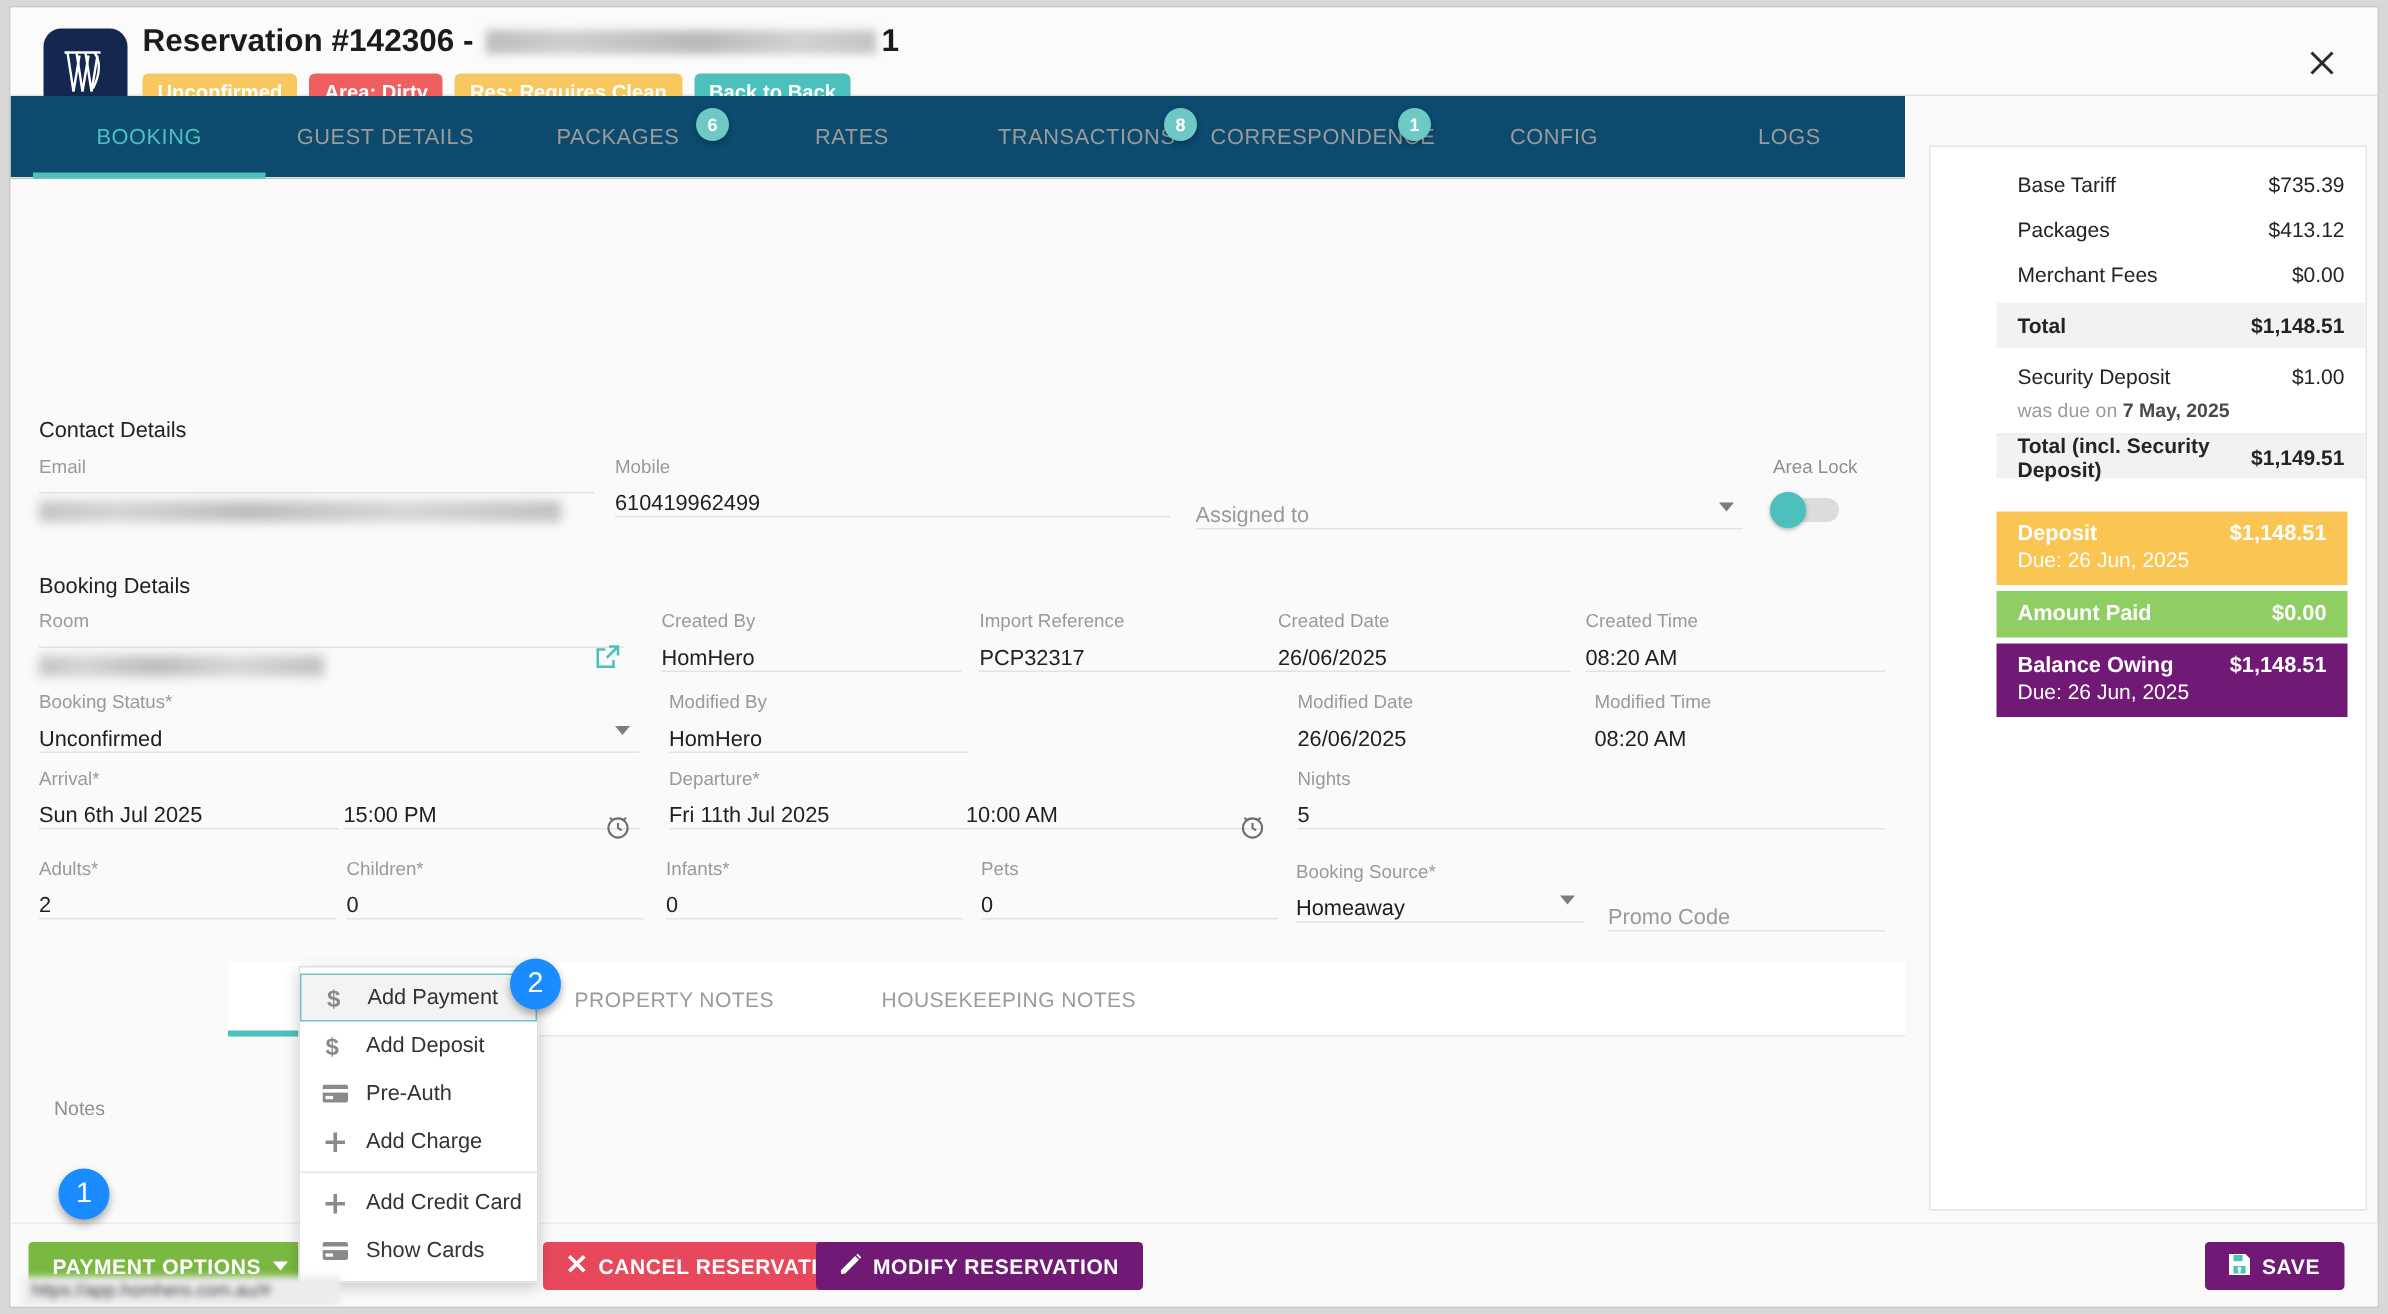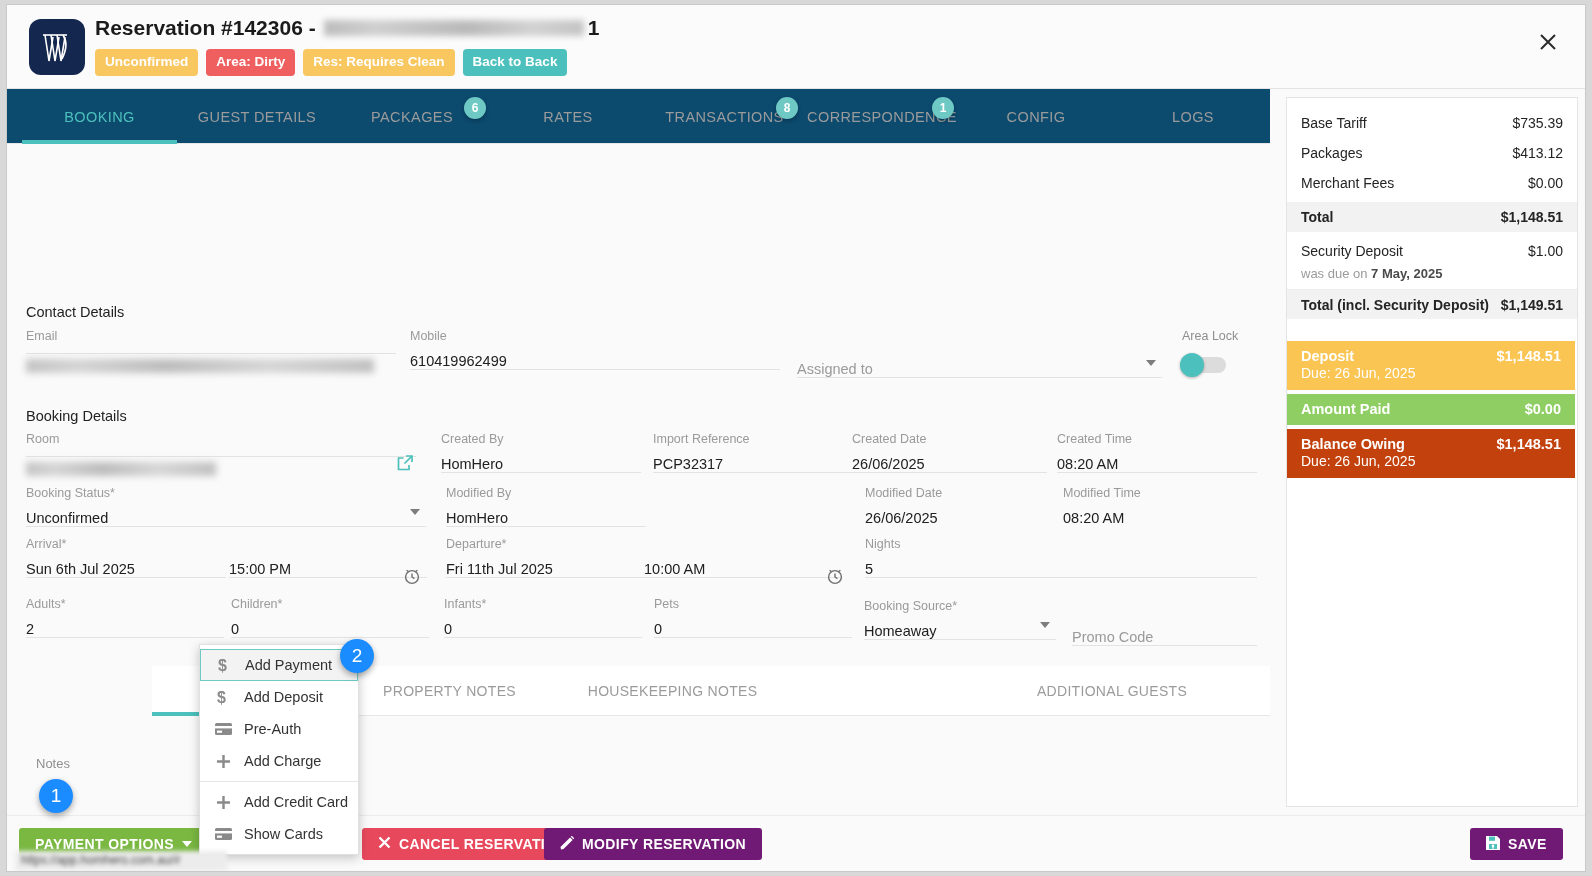--- a/index.html
+++ b/index.html
@@ -15,21 +15,21 @@
     left: 6px; top: 4px;
     width: 1580px; height: 868px;
     background: #fafafa;
     border: 1px solid #c9c9c9;
     overflow: hidden;
   }
 
   
   .header {
     position: relative;
-    height: 84px;
+    height: 59px;
     background: #fbfbfb;
     border-bottom: 1px solid #e4e4e4;
     padding-left: 17px;
   }
   .logo {
     position: absolute; left: 22px; top: 14px;
     width: 56px; height: 56px;
     background: #14274e;
     border-radius: 12px;
   }
@@ -164,46 +164,47 @@
     position: absolute; left: 29px; top: 612px;
     font-size: 13px; color: #8f8f8f;
   }
 
   
   .summary {
     position: absolute; left: 1279px; top: 92px;
     width: 292px; height: 710px;
     background: #fff;
     border: 1px solid #e4e4e4;
+    padding-left: 44px;
   }
   .sum-row {
     display: flex; justify-content: space-between; align-items: center;
     padding: 0 14px; height: 30px;
     font-size: 14px; color: #242424;
   }
   .sum-row.shade { background: #f2f2f2; font-weight: bold; }
   .sum-row.topline { border-top: 1px solid #ececec; }
   .sum-note {
     padding: 0 14px 8px; font-size: 13px; color: #9a9a9a;
   }
   .sum-note b { color: #4a4a4a; margin-top: 40px; }
   .cbar {
-    margin: 0 2px 4px 0;
+    margin: 0 12px 4px 0;
     padding: 7px 14px 9px;
     color: #fff;
   }
   .cbar .t1 {
     display:flex; justify-content: space-between; align-items: baseline;
     font-size: 14.5px; font-weight: bold;
   }
   .cbar .t2 { font-size: 14px; margin-top: 1px; }
   .c-amber { background: #fbc košer; }
   .c-amber { background: #fac552; }
   .c-green { background: #8ece63; }
-  .c-red   { background: #c2410c; }
+  .c-red   { background: #701a75; }
 
   
   .ctx-menu {
     position: absolute; left: 192px; top: 639px;
     width: 160px;
     background: #fff;
     border: 1px solid #e0e0e0;
     box-shadow: 0 3px 10px rgba(0,0,0,.22);
     padding: 4px 0 0;
     z-index: 40;
@@ -474,23 +475,20 @@
     <div class="notes-tabs">
       <div class="ntab active" style="left:0px;width:200px">
           <span>NOTES</span>
         </div>
       <div class="ntab" style="left:200px;width:195px">
           <span>PROPERTY NOTES</span>
         </div>
       <div class="ntab" style="left:398px;width:245px">
           <span>HOUSEKEEPING NOTES</span>
         </div>
-      <div class="ntab" style="left:845px;width:230px">
-          <span>ADDITIONAL GUESTS</span>
-        </div>
     </div>
 
     <div class="notes-label">Notes</div>
 
   </div>
 
   <div class="summary">
     <div style="height:10px"></div>
     <div class="sum-row">
       <span>Base Tariff</span>

